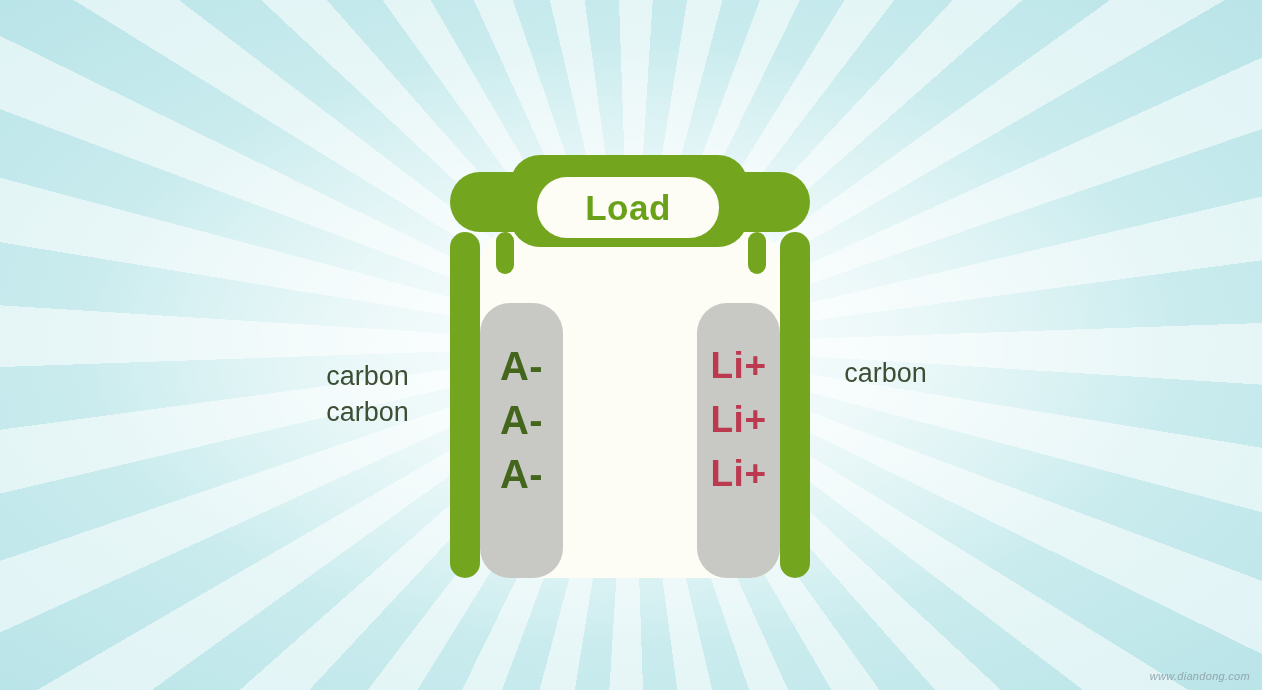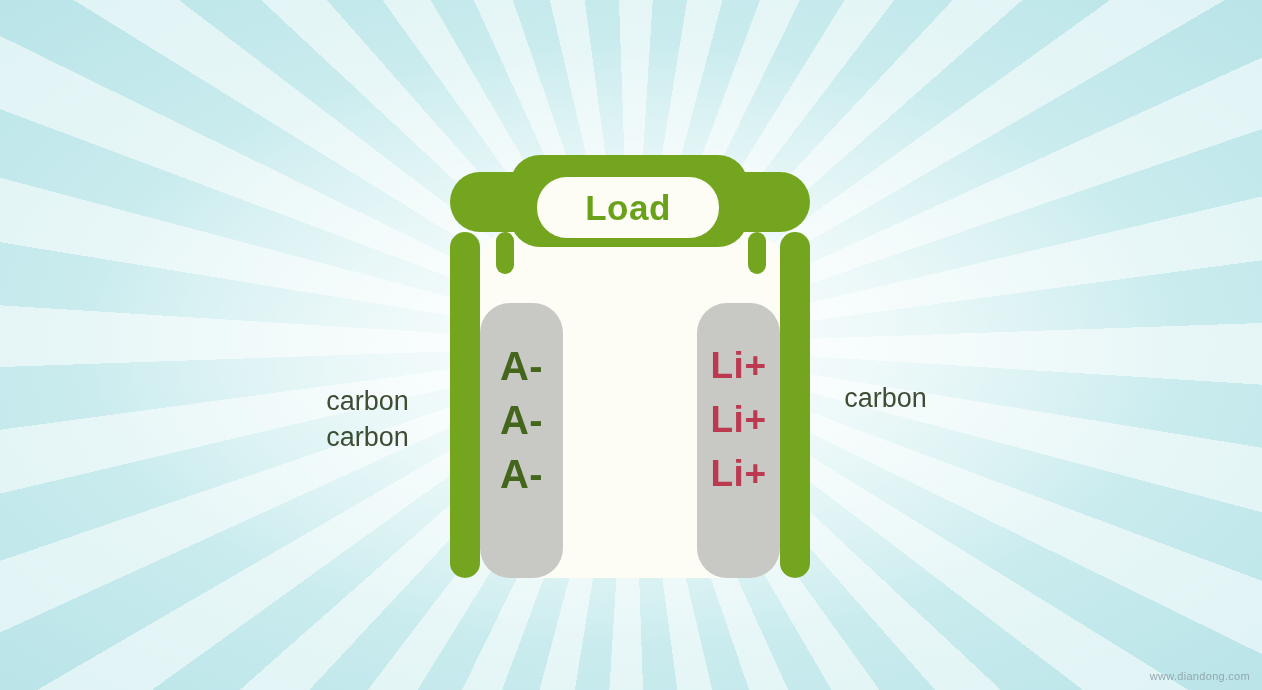--- a/index.html
+++ b/index.html
@@ -61,30 +61,30 @@
     display:block;line-height:54px;font-weight:700;
     letter-spacing:0.5px;text-align:center;
   }
   .ion-a{font-size:40px;color:var(--anion-green);}
   .ion-li{font-size:37px;color:var(--cation-red);}
 
   .side-label{
     width:175px;text-align:center;
     font-size:27px;line-height:36px;
     color:var(--side-label);
-    margin-top:25px;
   }
   .side-label-left{left:280px;top:358px;}
   .side-label-right{left:798px;top:355px;}
   .side-label span{display:block;}
 
   .watermark{
     right:12px;bottom:8px;
     font-size:11px;color:var(--watermark-gray);
     letter-spacing:0.3px;
+    font-style:italic;
   }
 </style>
 </head>
 <body>
 
 <div class="stage">
 
   <div class="abs cell-interior"></div>
   <div class="abs green header-band"></div>
   <div class="abs green load-frame"></div>

